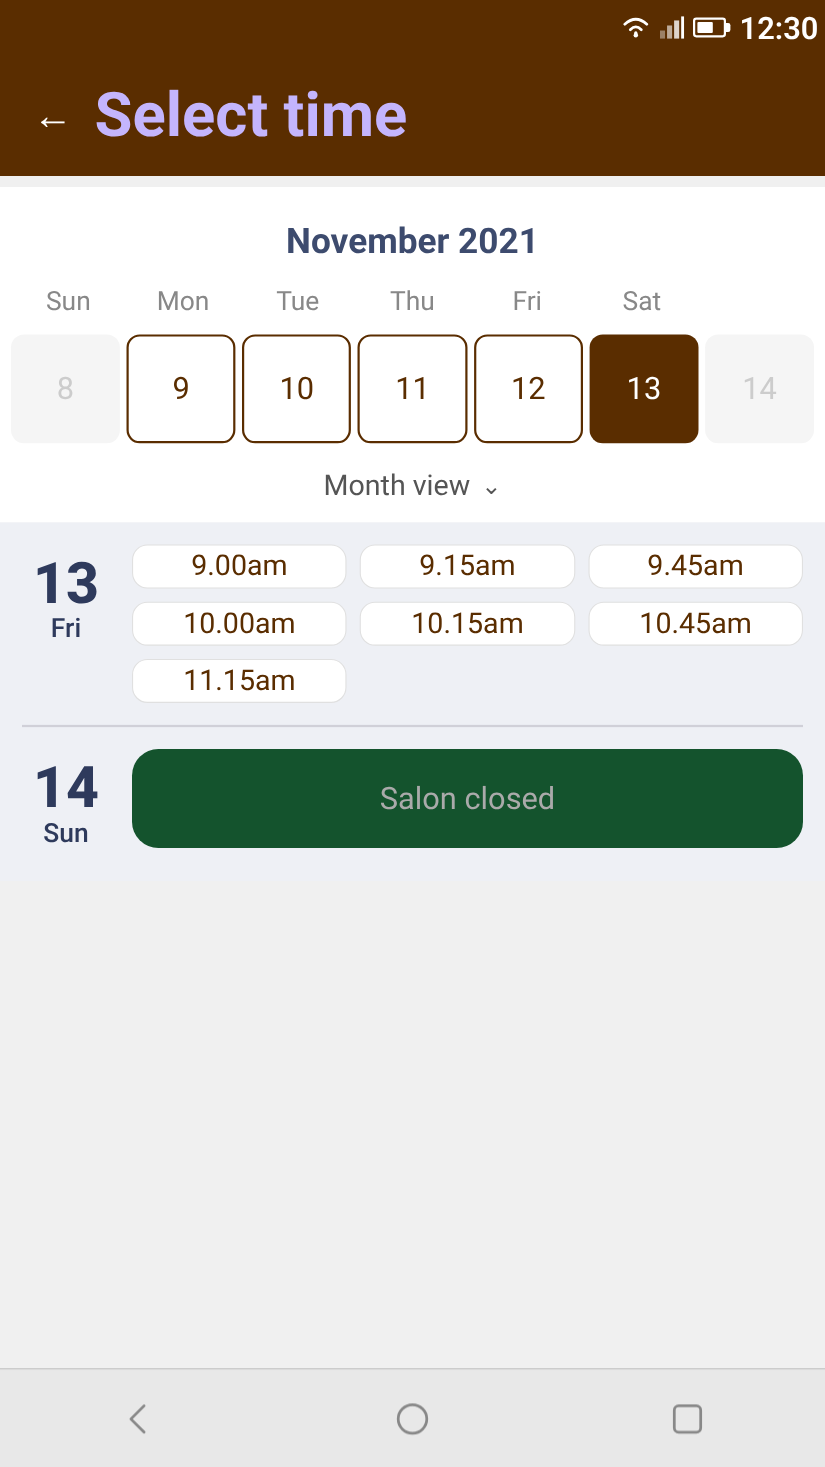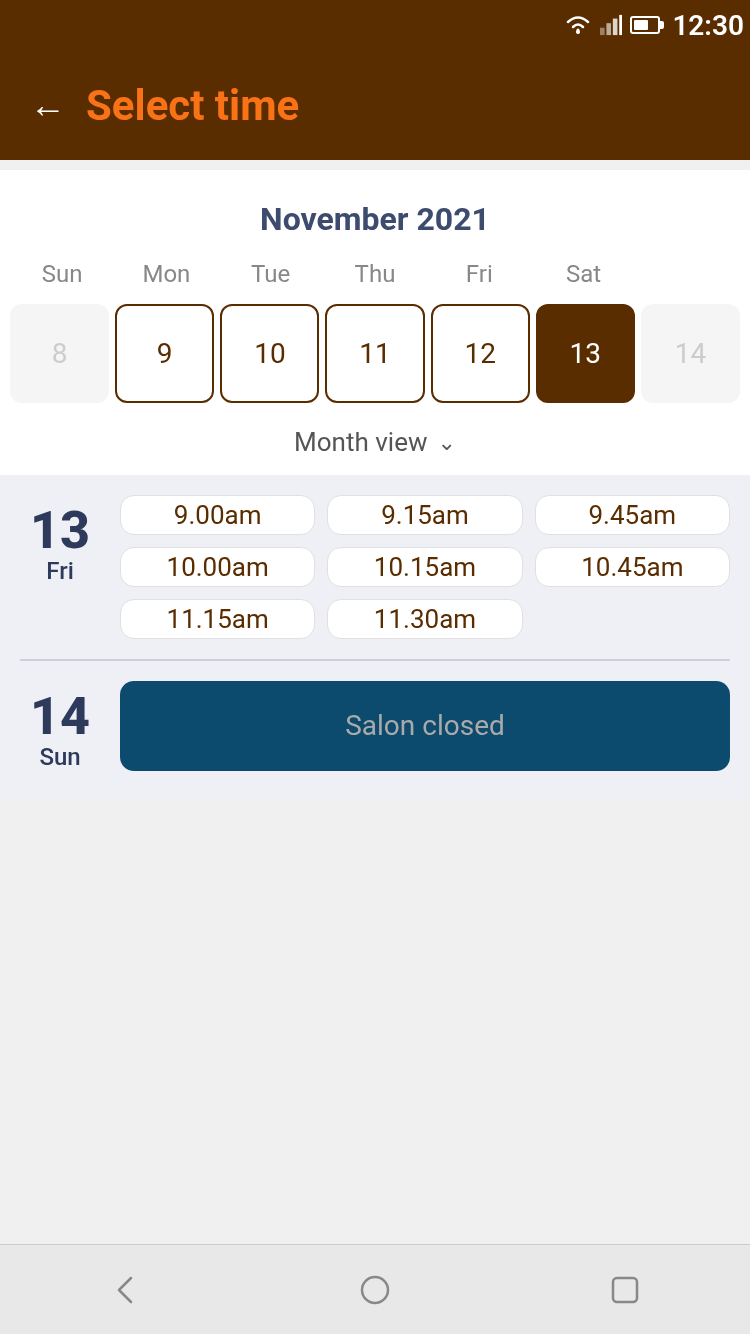--- a/index.html
+++ b/index.html
@@ -80,22 +80,22 @@
     .back-btn {
       color: white;
       font-size: 36px;
       cursor: pointer;
       background: none;
       border: none;
       padding: 0;
       line-height: 1;
     }
     .header-title {
-      color: #f97316;
-      font-size: 42px;
+      color: #c4b5fd;
+      font-size: 56px;
       font-weight: 700;
     }
 
     
     .calendar-section {
       background: white;
       padding: 20px 0 0 0;
       margin-top: 10px;
     }
     .month-title {
@@ -219,22 +219,22 @@
     }
 
     
     .closed-block {
       display: flex;
       gap: 20px;
       margin-bottom: 10px;
     }
     .closed-slot {
       flex: 1;
-      background: #0c4a6e;
-      border-radius: 14px;
+      background: #14532d;
+      border-radius: 24px;
       padding: 28px 20px;
       text-align: center;
       font-size: 28px;
       color: #aaa;
     }
 
     
     .bottom-nav {
       position: fixed;
       bottom: 0;
@@ -334,21 +334,20 @@
           <span class="day-name">Fri</span>
         </div>
         <div class="time-slots-grid">
           <div class="time-slot">9.00am</div>
           <div class="time-slot">9.15am</div>
           <div class="time-slot">9.45am</div>
           <div class="time-slot">10.00am</div>
           <div class="time-slot">10.15am</div>
           <div class="time-slot">10.45am</div>
           <div class="time-slot">11.15am</div>
-          <div class="time-slot">11.30am</div>
         </div>
       </div>
       <div class="divider"></div>
       <div class="closed-block">
         <div class="day-label">
           <span class="day-number">14</span>
           <span class="day-name">Sun</span>
         </div>
         <div class="closed-slot">Salon closed</div>
       </div>

